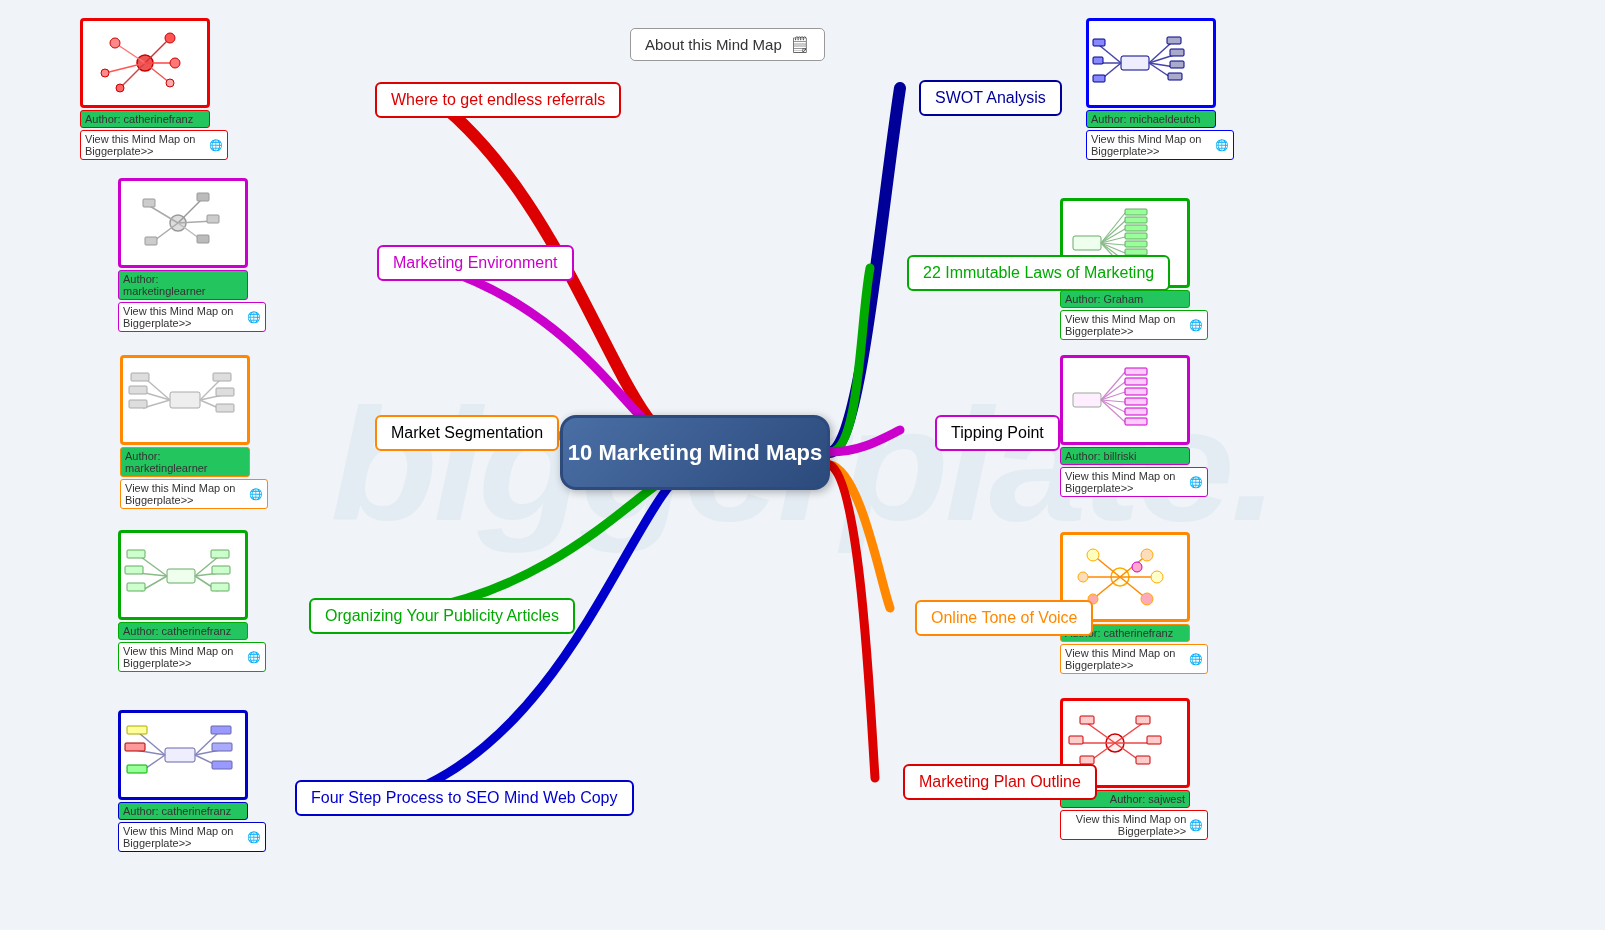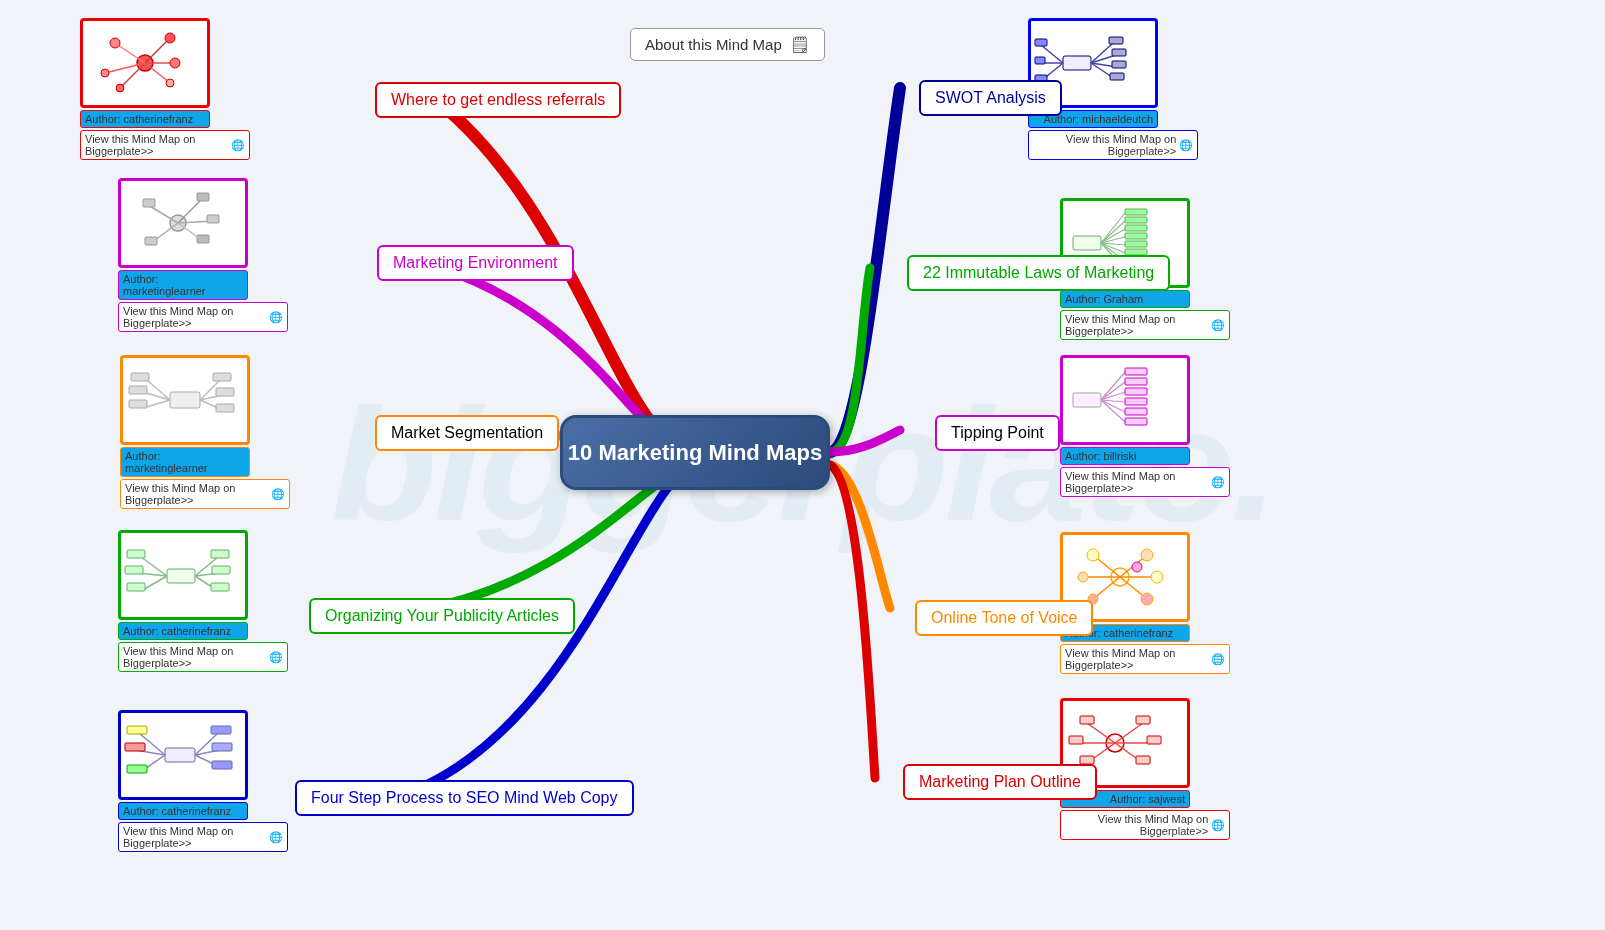--- a/index.html
+++ b/index.html
@@ -121,33 +121,33 @@
       justify-content: center;
     }
 
     .card-author {
       font-size: 11px;
       color: #333;
       padding: 2px 4px;
       border: 1.5px solid;
       border-radius: 3px;
       margin-top: 2px;
-      background: #0ea5e9;
+      background: #22c55e;
       width: 130px;
     }
 
     .card-link {
       font-size: 11px;
       color: #333;
       padding: 2px 4px;
       border: 1.5px solid;
       border-radius: 3px;
       margin-top: 2px;
       background: white;
-      width: 170px;
+      width: 148px;
       cursor: pointer;
       display: flex;
       align-items: center;
       gap: 3px;
     }
 
     
     .mini-map {
       width: 120px;
       height: 80px;
@@ -321,21 +321,21 @@
     </svg>
   </div>
   <div class="card-author blue">Author: catherinefranz</div>
   <div class="card-link blue">
     <span>View this Mind Map on Biggerplate&gt;&gt;</span>
     <span>🌐</span>
   </div>
 </div>
 <div class="branch-label" style="top:780px; left:256px; border-color:#0000cc; color:#0000cc;">Four Step Process to SEO Mind Web Copy</div>
 
-<div class="card" style="top:18px; left:1028px;text-align:right;">
+<div class="card" style="top:18px; left:1086px;">
   <div class="card-thumbnail darkblue">
     <svg class="mini-map" viewBox="0 0 120 80">
       <rect x="30" y="33" width="28" height="14" fill="#eef" stroke="#008" rx="2"></rect>
       <line x1="30" y1="40" x2="8" y2="22" stroke="#44a" stroke-width="1.5"></line>
       <line x1="30" y1="40" x2="6" y2="40" stroke="#44a" stroke-width="1.5"></line>
       <line x1="30" y1="40" x2="8" y2="58" stroke="#44a" stroke-width="1.5"></line>
       <line x1="58" y1="40" x2="80" y2="20" stroke="#44a" stroke-width="1.5"></line>
       <line x1="58" y1="40" x2="83" y2="32" stroke="#44a" stroke-width="1.5"></line>
       <line x1="58" y1="40" x2="84" y2="44" stroke="#44a" stroke-width="1.5"></line>
       <line x1="58" y1="40" x2="82" y2="56" stroke="#44a" stroke-width="1.5"></line>

